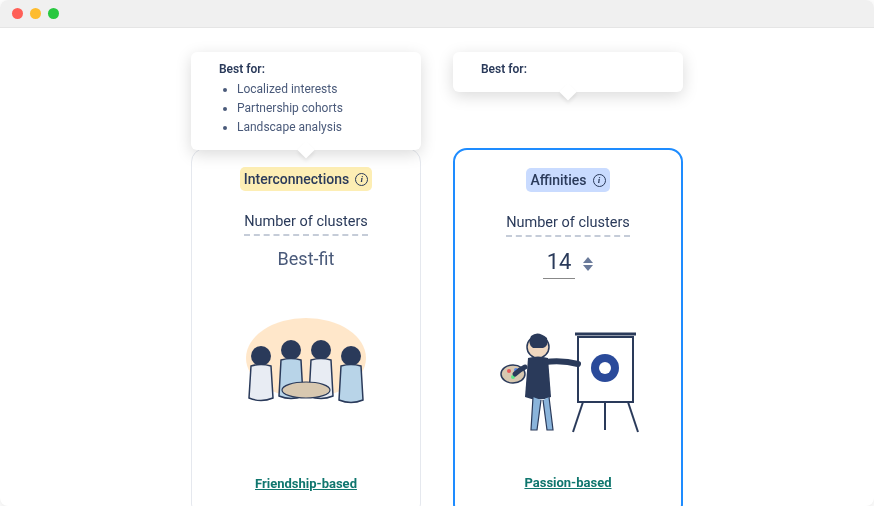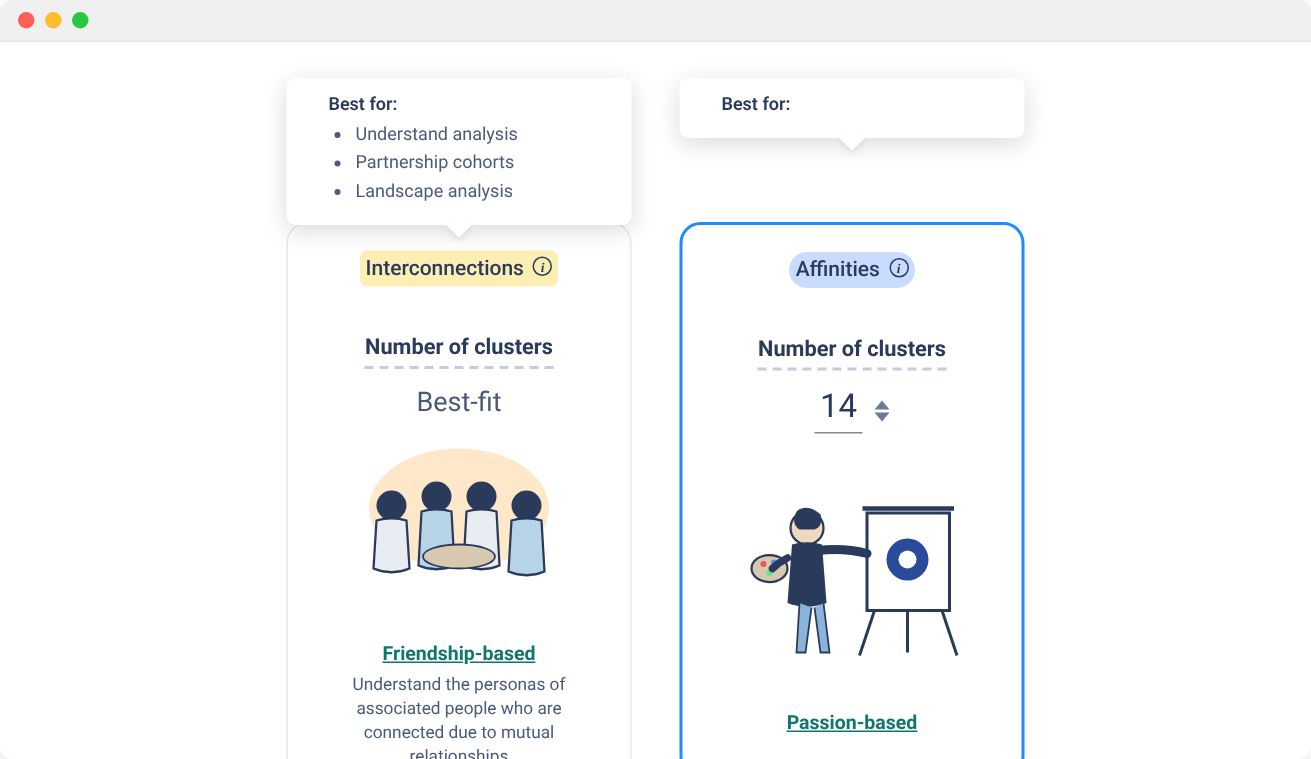--- a/index.html
+++ b/index.html
@@ -13,25 +13,25 @@
     .dot.green { background: #28c840; }
     .content { display: flex; justify-content: center; gap: 32px; padding: 28px 40px; position: relative; }
     .panel-wrap { position: relative; width: 230px; }
     .tooltip { position: absolute; top: -4px; left: 50%; transform: translateX(-50%); background: #fff; border-radius: 6px; box-shadow: 0 4px 16px rgba(0,0,0,0.15); padding: 10px 28px 12px; width: 230px; z-index: 10; font-size: 12px; color: #2a3a5a; }
     .tooltip::after { content: ""; position: absolute; bottom: -6px; left: 50%; transform: translateX(-50%) rotate(45deg); width: 12px; height: 12px; background: #fff; box-shadow: 2px 2px 4px rgba(0,0,0,0.08); }
     .tooltip-title { font-weight: 600; margin-bottom: 4px; }
     .tooltip ul { list-style: disc; padding-left: 18px; line-height: 1.6; color: #4a5a7a; }
     .panel { margin-top: 92px; border-radius: 14px; padding: 18px 18px 22px; text-align: center; height: 370px; display: flex; flex-direction: column; align-items: center; }
     .panel.left { border: 1.5px solid #e5e8ee; }
     .panel.right { border: 2.5px solid #1e8cff; }
-    .tag { display: inline-flex; align-items: flex-start; gap: 6px; padding: 4px 4px; border-radius: 5px; font-size: 14px; color: #2a3a5a; font-weight: 500; }
+    .tag { display: inline-flex; align-items: center; gap: 6px; padding: 4px 4px; border-radius: 5px; font-size: 14px; color: #2a3a5a; font-weight: 500; }
     .tag.yellow { background: #fdeeb4; }
-    .tag.blue { background: #c9dbff; border-radius: 12px; }
+    .tag.blue { background: #c9dbff; }
     .info-icon { width: 13px; height: 13px; border: 1.5px solid #2a3a5a; border-radius: 50%; display: inline-flex; align-items: center; justify-content: center; font-size: 9px; font-weight: bold; font-style: italic; font-family: Georgia, serif; }
-    .section-title { margin-top: 32px; font-size: 14.5px; font-weight: 700; color: #2a3a5a; border-bottom: 2px dashed #c5ccd8; padding-bottom: 4px; display: inline-block; }
+    .section-title { margin-top: 22px; font-size: 14.5px; font-weight: 400; color: #2a3a5a; border-bottom: 2px dashed #c5ccd8; padding-bottom: 4px; display: inline-block; }
     .value-area { margin-top: 12px; font-size: 18px; color: #4a5a7a; display: flex; align-items: center; justify-content: flex-end; gap: 8px; }
     .value-num { font-size: 22px; color: #2a3a5a; border-bottom: 1px solid #888; padding: 0 4px 4px; }
     .stepper { display: flex; flex-direction: column; gap: 2px; }
     .chev { width: 0; height: 0; border-left: 5px solid transparent; border-right: 5px solid transparent; cursor: pointer; }
     .chev.up { border-bottom: 6px solid #6a7a9a; }
     .chev.down { border-top: 6px solid #6a7a9a; }
     .illustration { flex: 1; display: flex; align-items: center; justify-content: center; margin: 10px 0; }
     .desc-title { font-size: 13px; font-weight: 700; color: #0f766e; margin-bottom: 4px; text-decoration: underline; }
     .desc-text { font-size: 11.5px; color: #4a5a7a; line-height: 1.4; padding: 0 4px; }
   </style>
@@ -46,21 +46,21 @@
       <div class="dot green"></div>
     </div>
   </div>
 
   <div class="content">
 
     <div class="panel-wrap">
       <div class="tooltip">
         <div class="tooltip-title">Best for:</div>
         <ul>
-          <li>Understand analysis</li>
+          <li>Localized interests</li>
           <li>Partnership cohorts</li>
           <li>Landscape analysis</li>
         </ul>
       </div>
       <div class="panel left">
         <div class="tag yellow">
           <span>Interconnections</span>
           <span class="info-icon">i</span>
         </div>
         <div class="section-title">Number of clusters</div>
@@ -80,21 +80,20 @@
             <circle cx="100" cy="42" r="10" fill="#2a3a5a"></circle>
             <path d="M90 52 Q100 49 110 52 L112 88 Q100 93 88 88 Z" fill="#e8ecf3" stroke="#2a3a5a" stroke-width="1.5"></path>
 
             <circle cx="130" cy="48" r="10" fill="#2a3a5a"></circle>
             <path d="M120 58 Q130 55 140 58 L142 92 Q130 97 118 92 Z" fill="#b8d4e8" stroke="#2a3a5a" stroke-width="1.5"></path>
 
             <ellipse cx="85" cy="82" rx="24" ry="8" fill="#d8c8b0" stroke="#2a3a5a" stroke-width="1.2"></ellipse>
           </svg>
         </div>
         <div class="desc-title">Friendship-based</div>
-        <div class="desc-text">Understand the personas of associated people who are connected due to mutual relationships</div>
       </div>
     </div>
 
     <div class="panel-wrap">
       <div class="tooltip">
         <div class="tooltip-title">Best for:</div>
       </div>
       <div class="panel right">
         <div class="tag blue">
           <span>Affinities</span>

